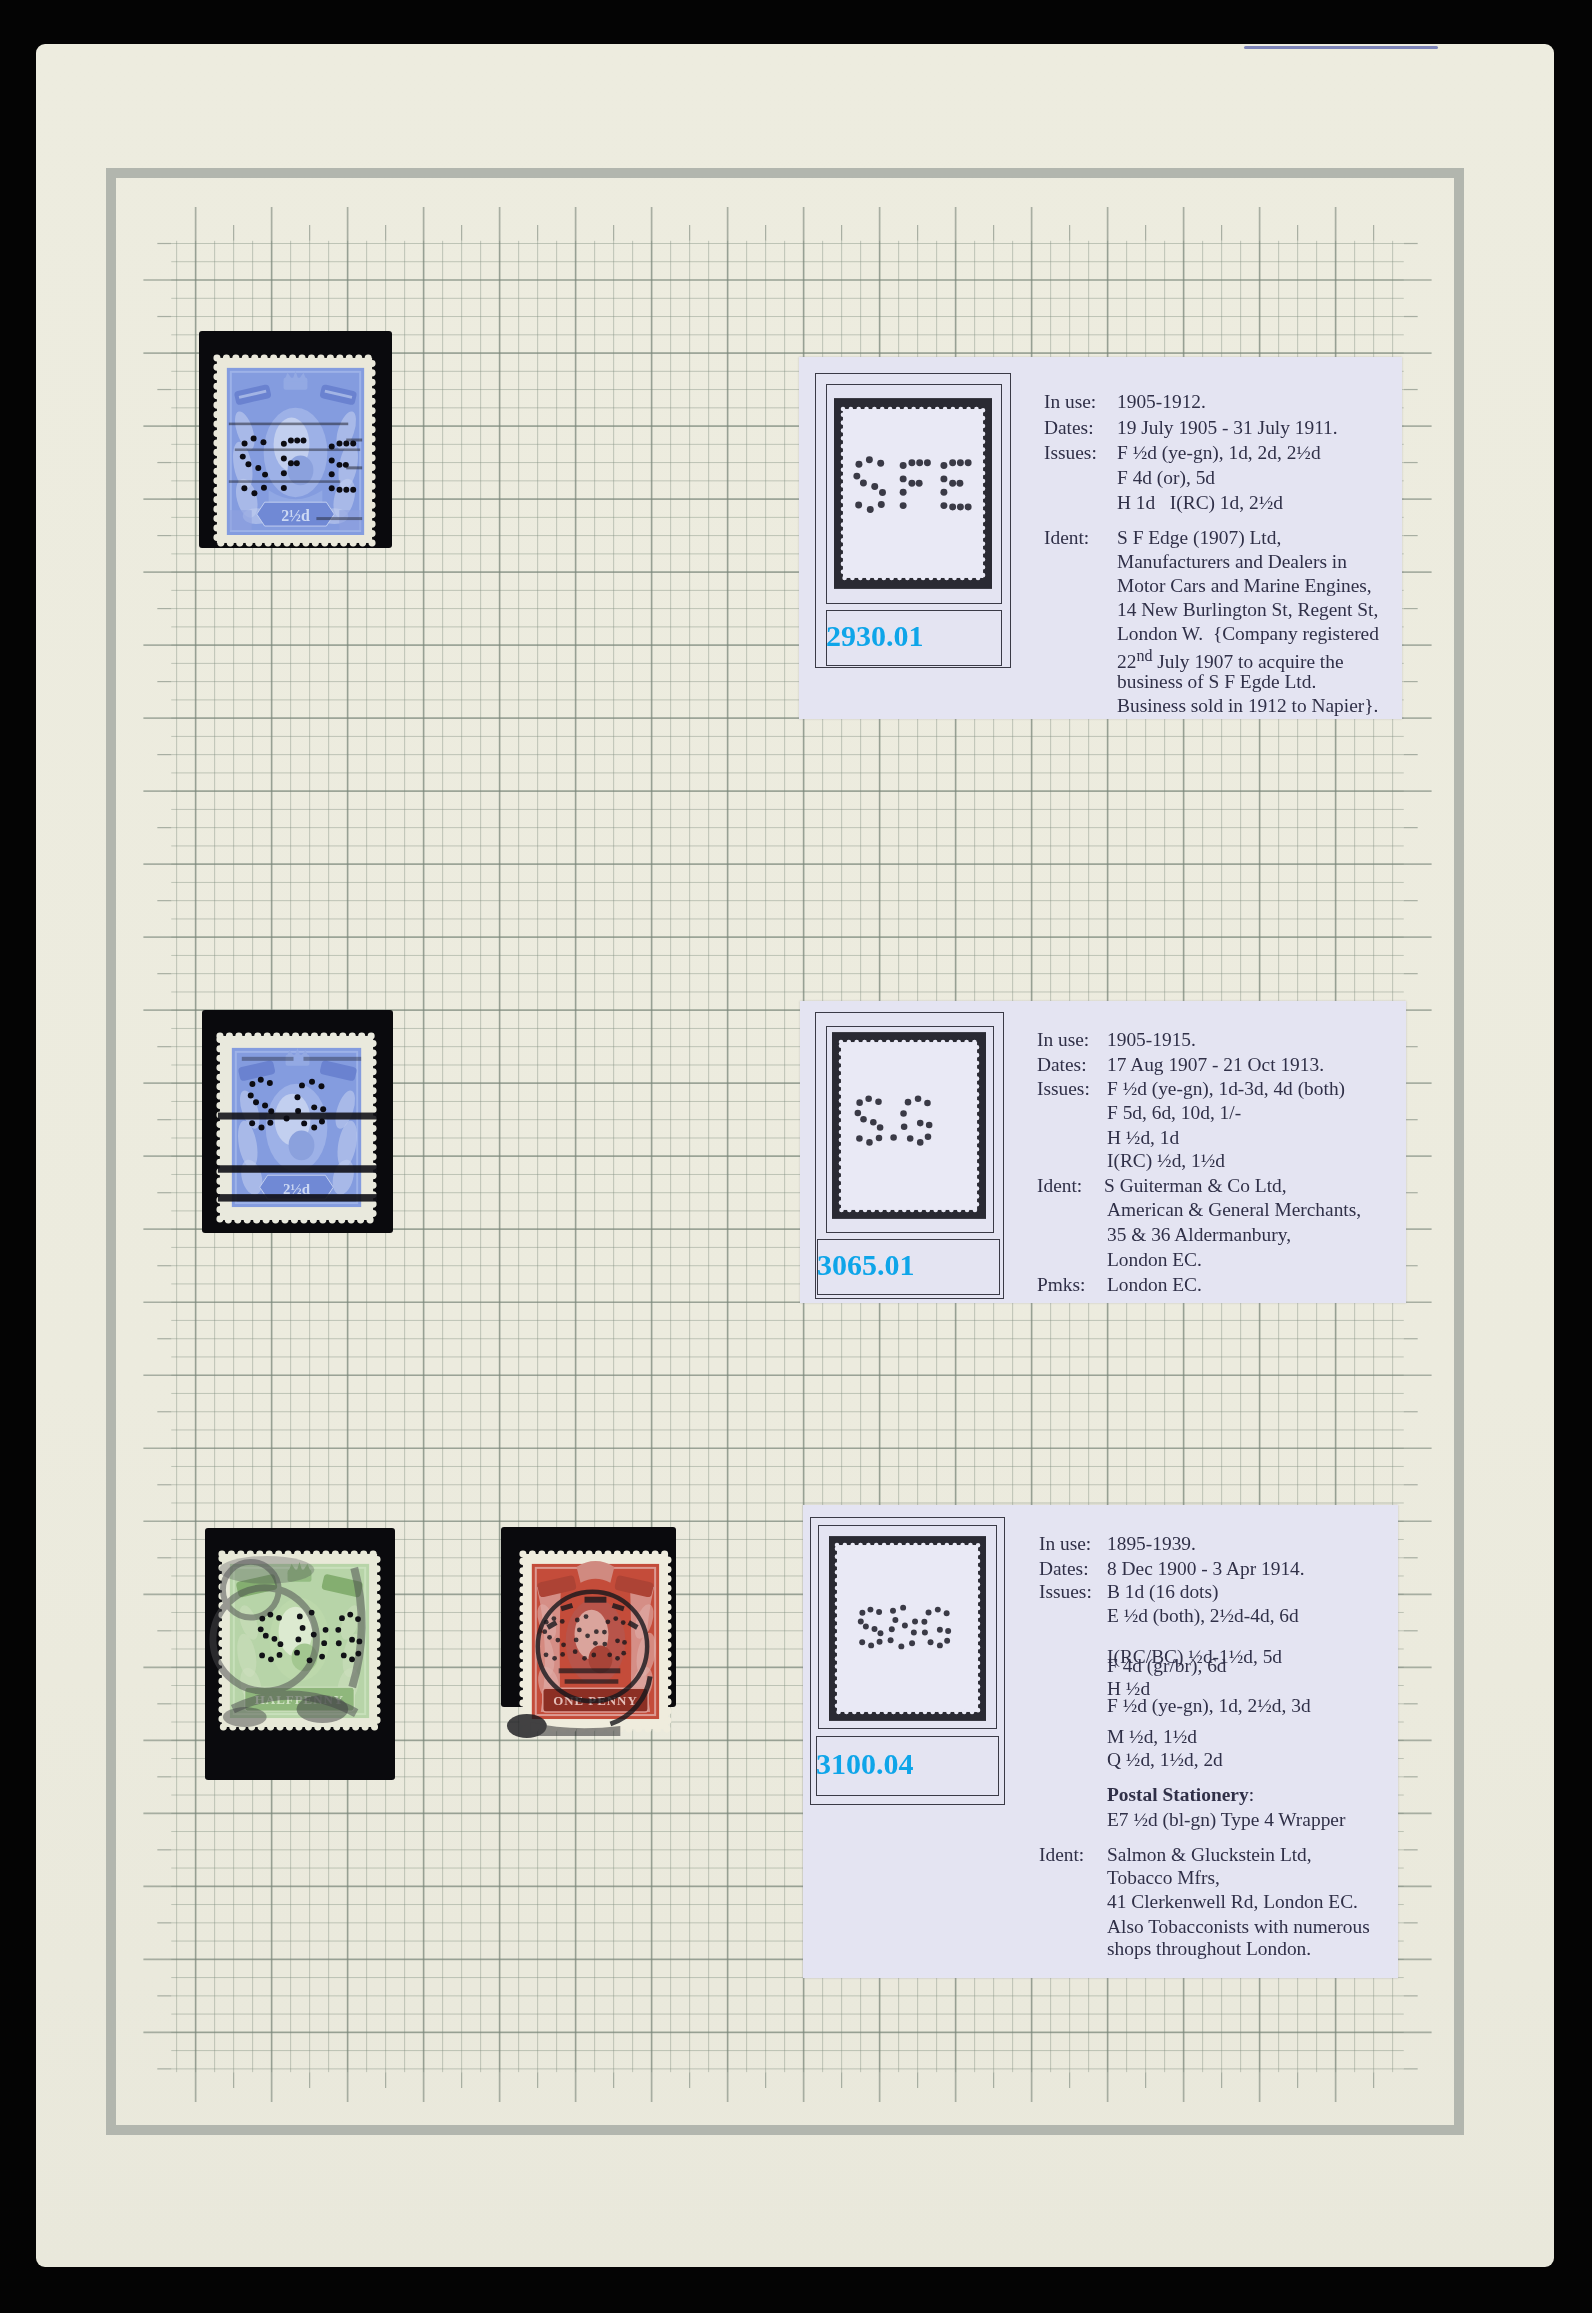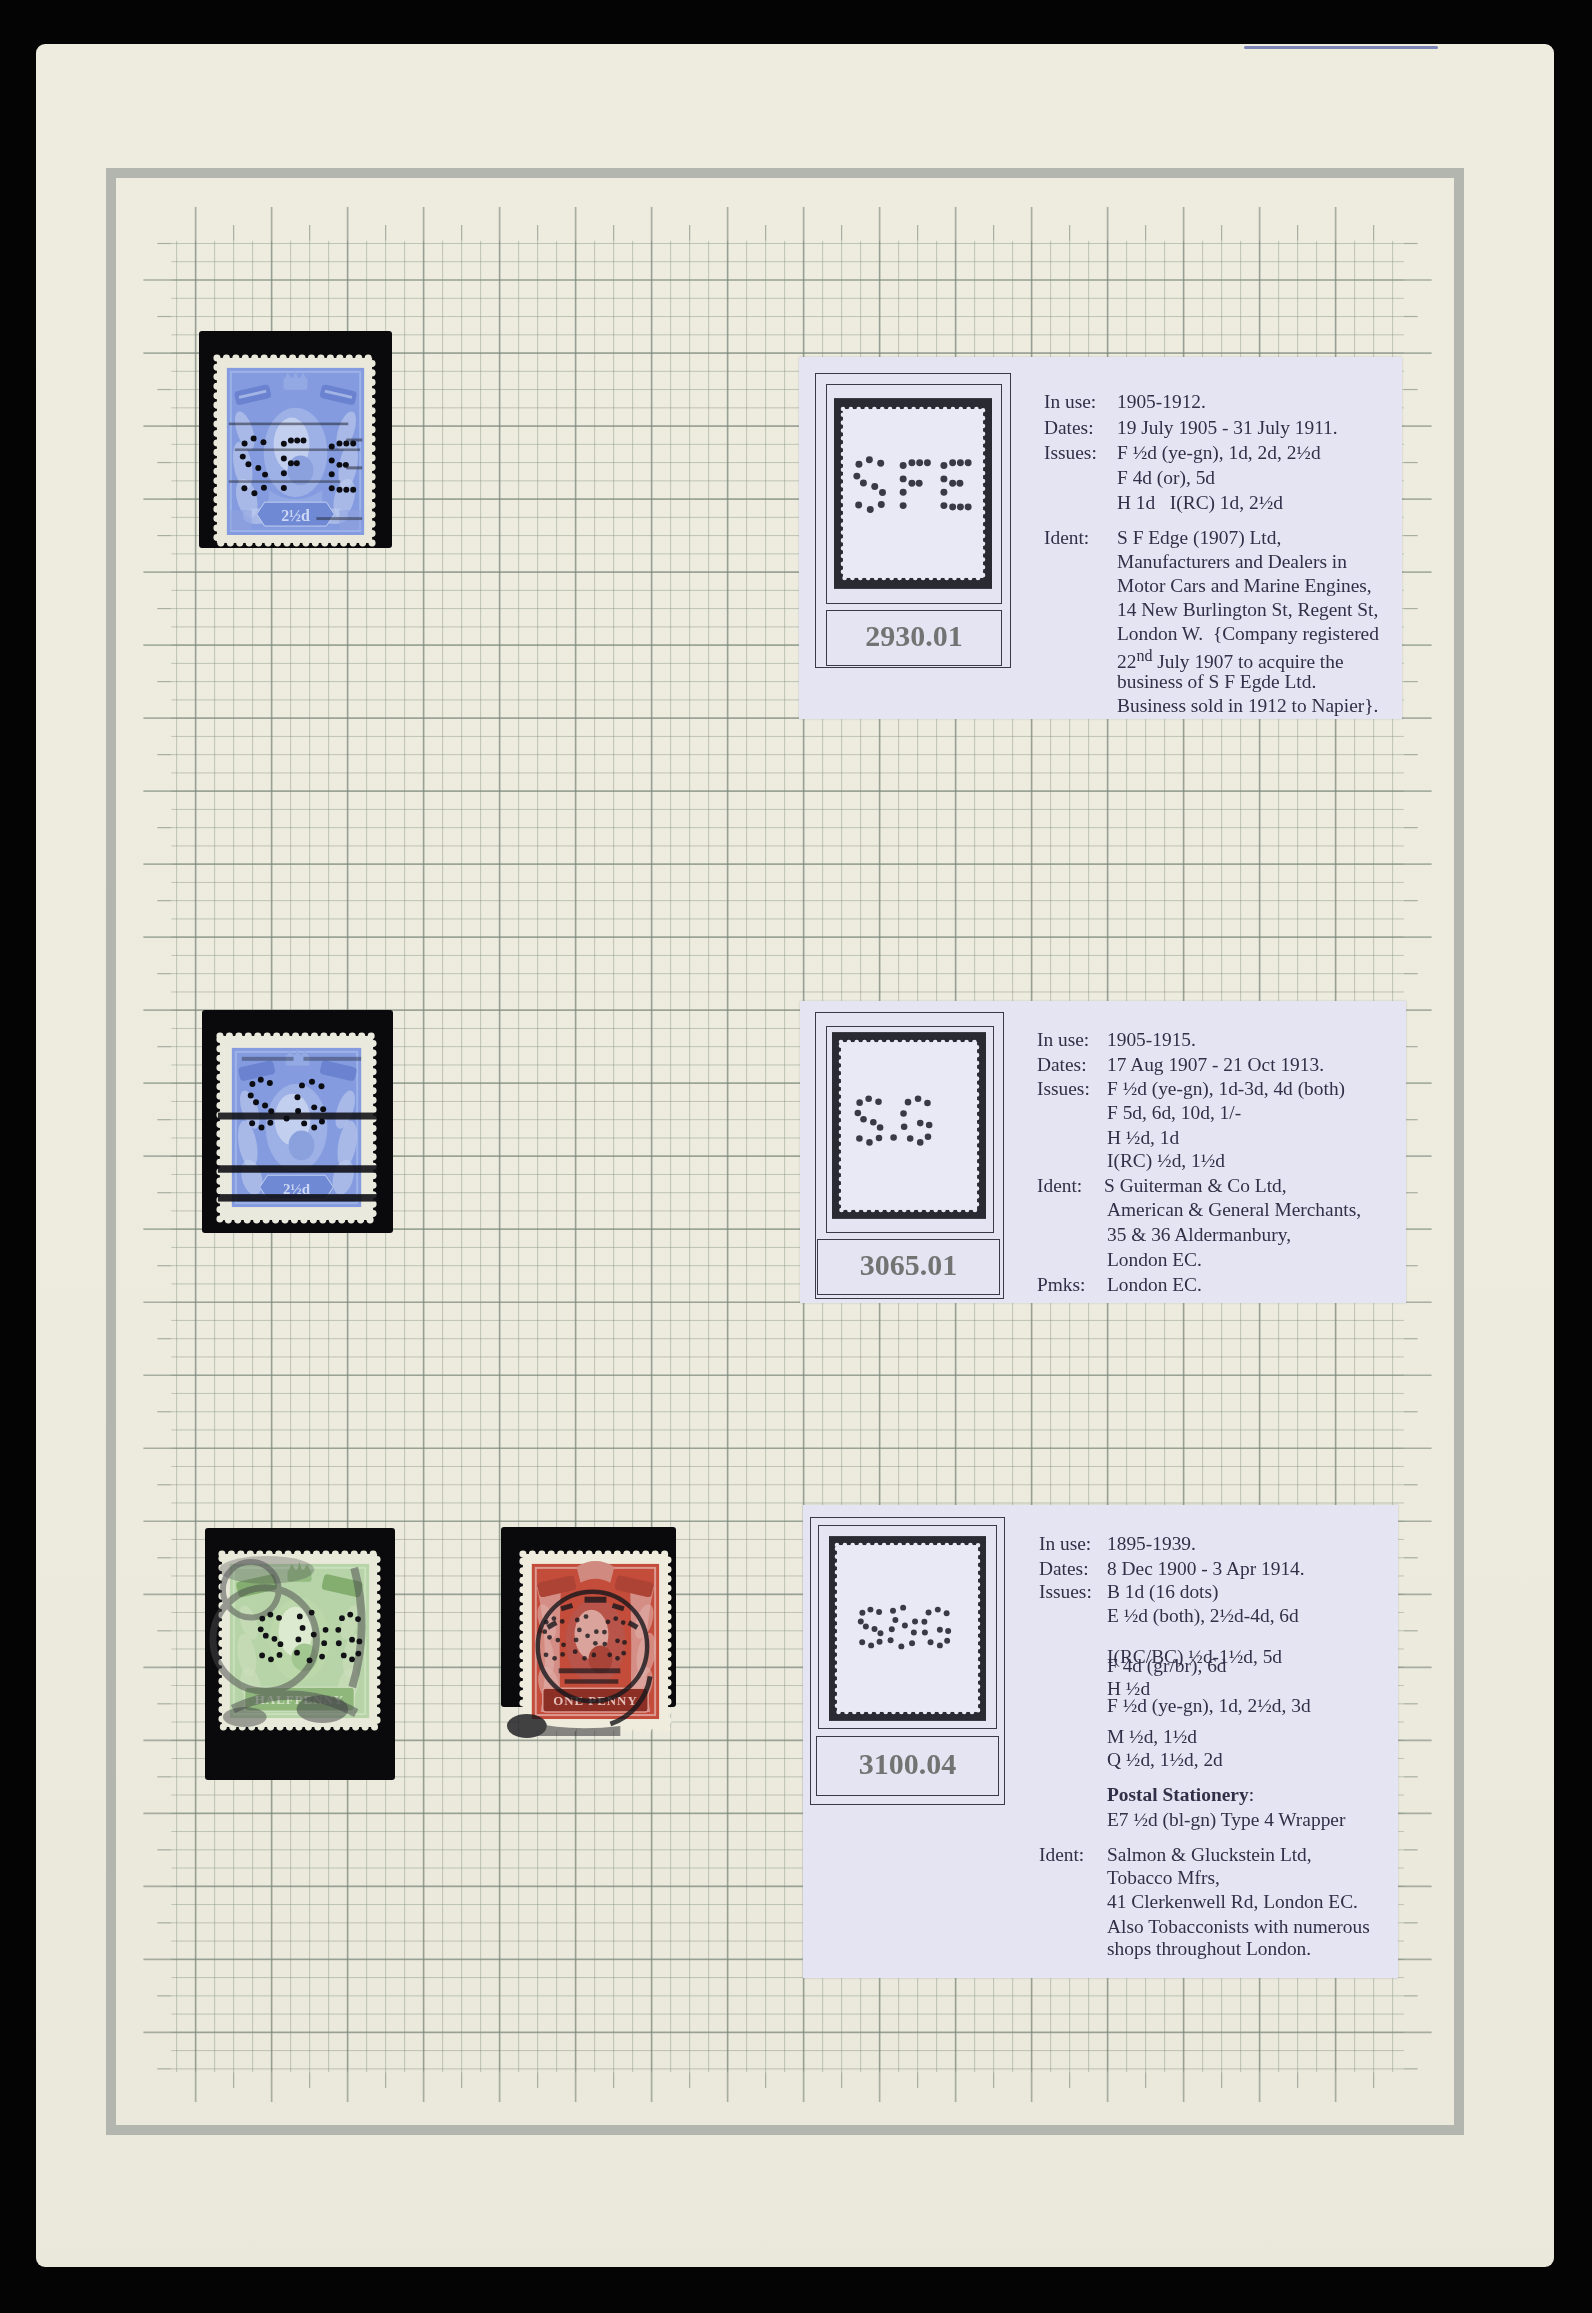--- a/index.html
+++ b/index.html
@@ -1,20 +1,20 @@
 <!DOCTYPE html>
 <html><head><meta charset="utf-8">
 <style>
 html,body{margin:0;padding:0;}
 body{width:1592px;height:2313px;background:#040404;position:relative;overflow:hidden;
      font-family:"Liberation Serif", serif;}
 .abs{position:absolute;}
 .t{position:absolute;font:19.4px "Liberation Serif", serif;color:#303048;white-space:nowrap;}
 .t sup{font-size:16px;}
-.num{position:absolute;font:bold 30px "Liberation Serif", serif;color:#737373;text-align:center;}
+.num{position:absolute;font:bold 30px "Liberation Serif", serif;color:#0ea5e9;}
 </style></head><body>
 
 <div class="abs" style="left:36px;top:44px;width:1518px;height:2223px;background:linear-gradient(180deg,#edecdf 0%,#ecebde 60%,#e9e8db 100%);border-radius:9px;"></div>
 
 <div class="abs" style="left:1244px;top:46px;width:194px;height:3px;background:#32409f;opacity:.6;border-radius:2px;"></div>
 
 <div class="abs" style="left:106px;top:168px;width:1358px;height:1967px;border:10px solid #b2b6ae;box-sizing:border-box;"></div>
 
 <div class="abs" style="left:143px;top:207px;width:1290px;height:1896px;"><svg width="1290" height="1896" viewBox="0 0 1296 1906">
       <line x1="33.4" y1="34.0" x2="33.4" y2="1875.0" stroke="rgba(126,140,126,0.42)" stroke-width="1"></line>

